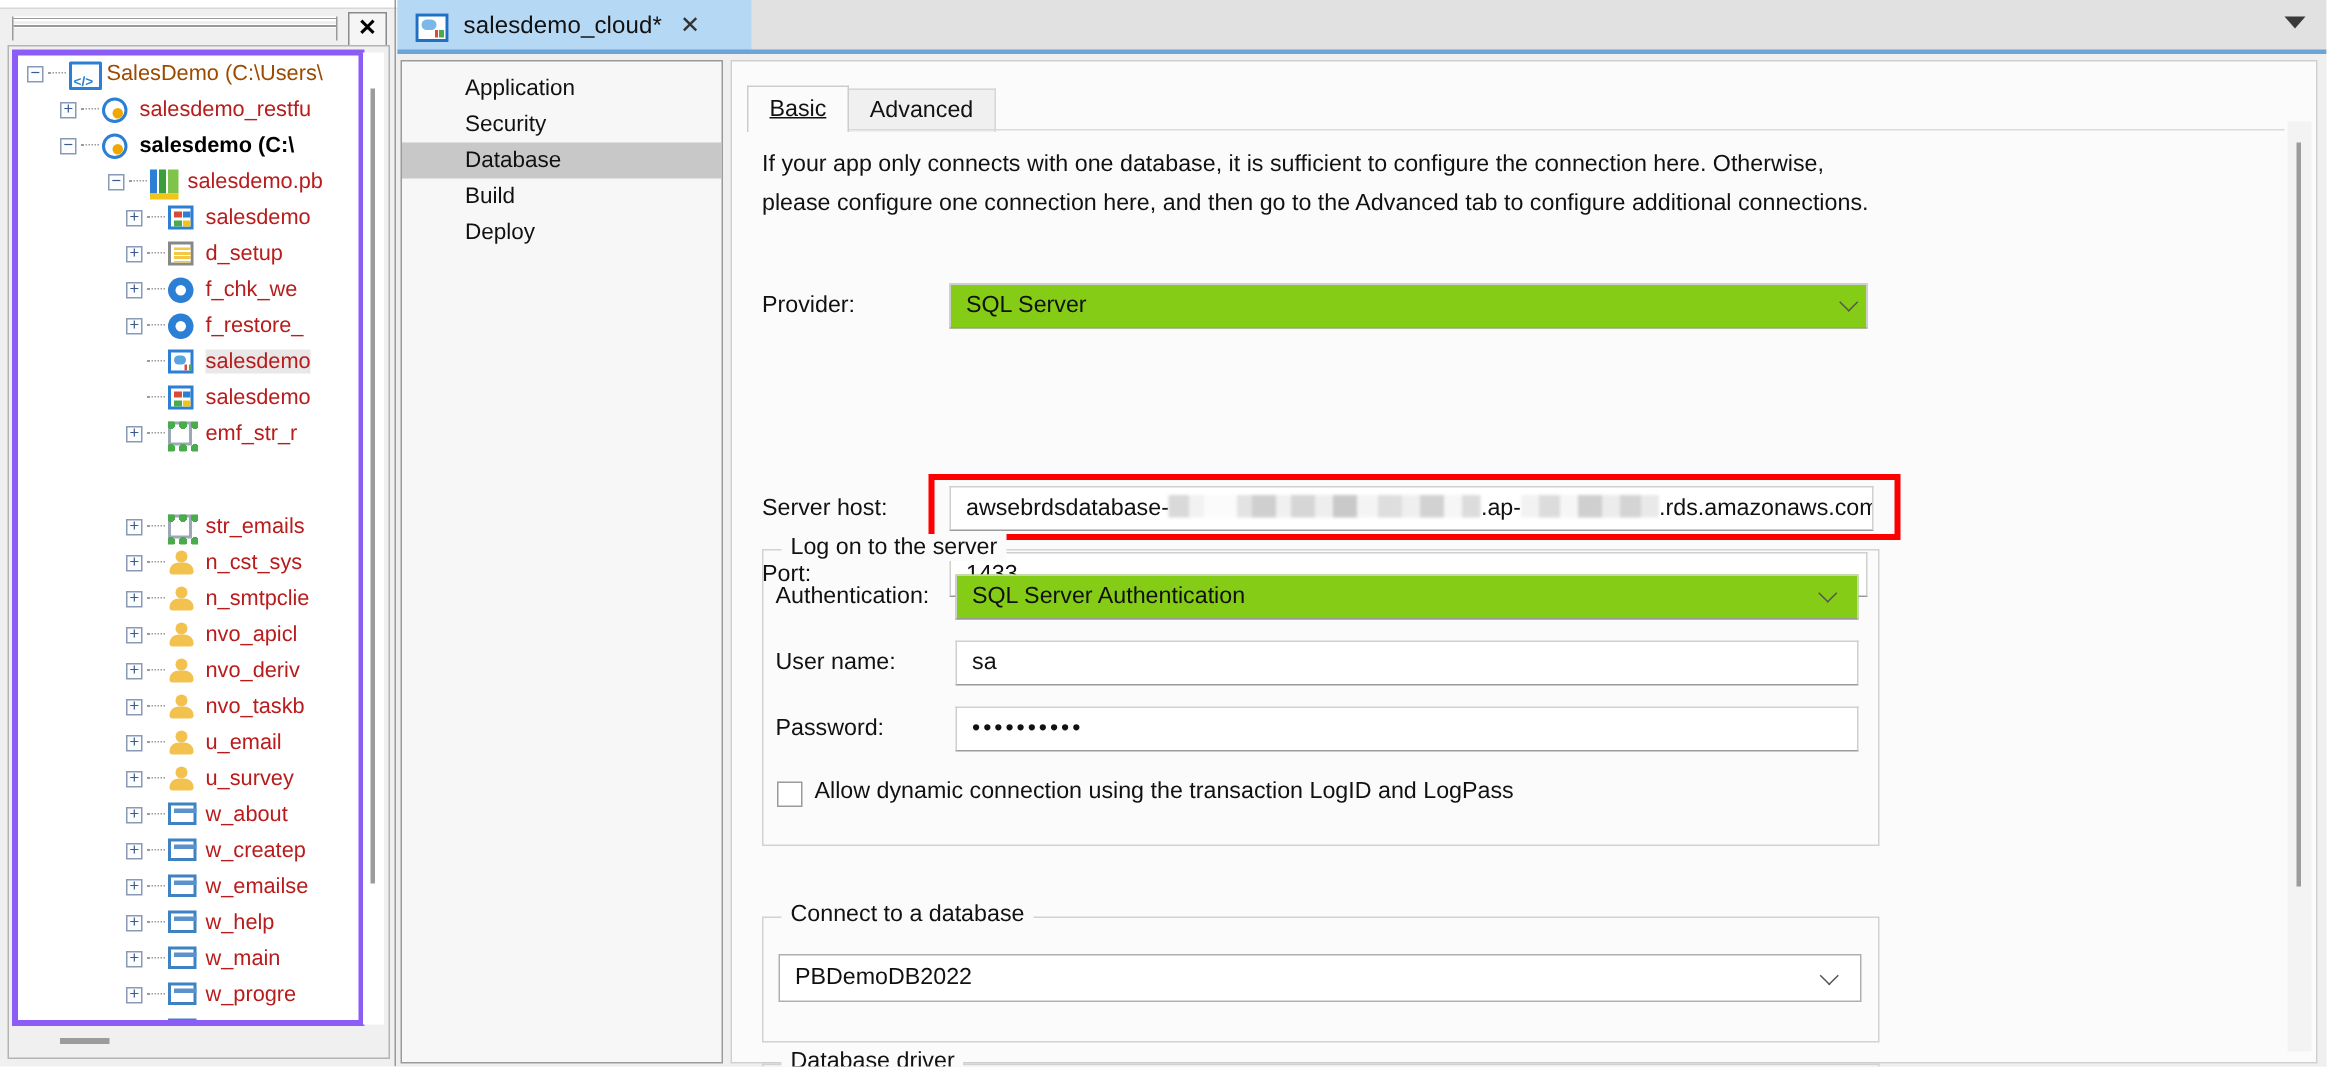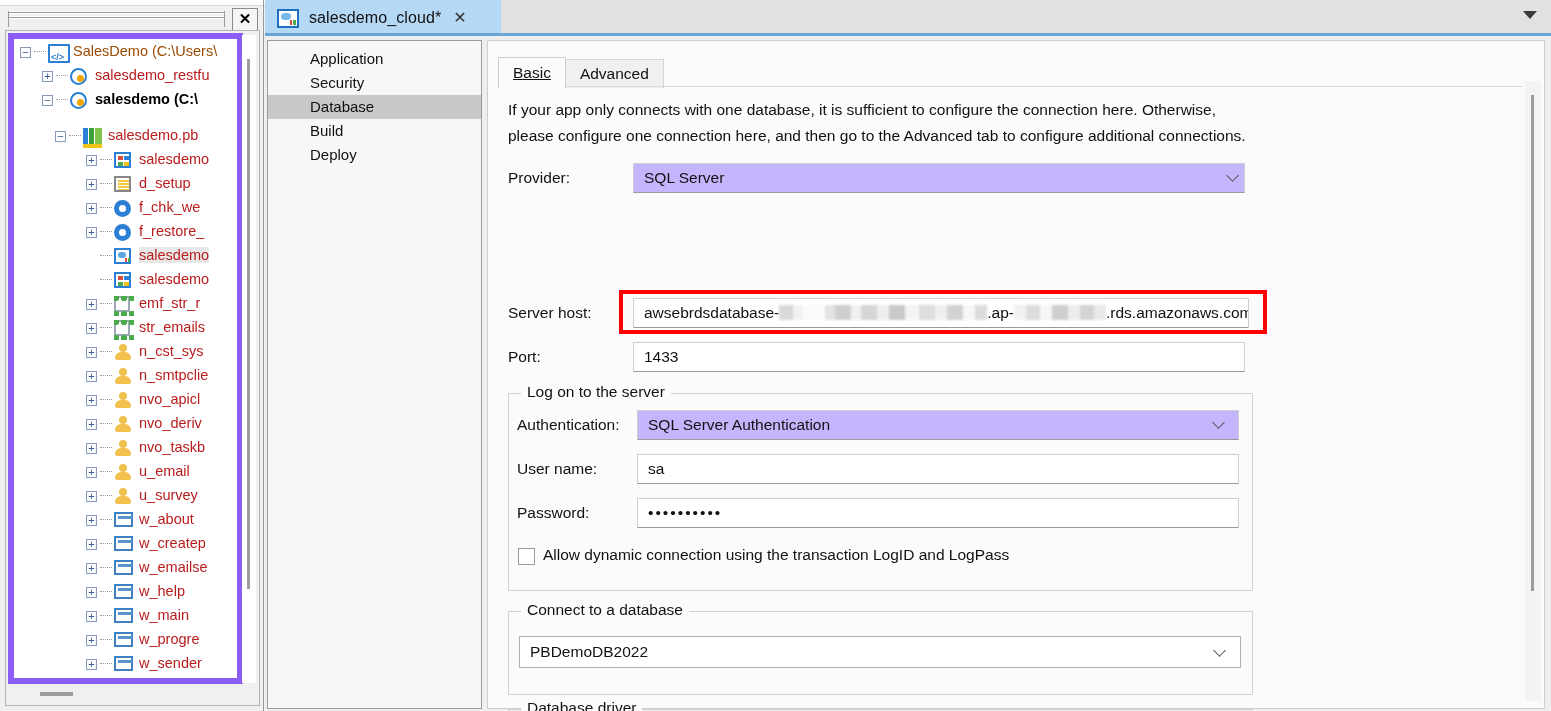--- a/index.html
+++ b/index.html
@@ -44,21 +44,21 @@
     font-size:15px;font-weight:bold;line-height:20px;text-align:center;
     color:#000;cursor:pointer;font-family:"Liberation Sans",sans-serif;
   }
   .tree-outer{
     position:absolute;left:5px;top:30px;width:255px;height:676px;
     background:#f0f0f0;border:1px solid #b4b4b4;box-sizing:border-box;
   }
   .tree-inner{
     position:absolute;left:2px;top:2px;width:235px;height:651px;
     background:#ffffff;overflow:hidden;
-    border:6px solid #8b5cf6;box-sizing:border-box;
+    border:4px solid #8b5cf6;box-sizing:border-box;
   }
   .tree-scroll-v{
     position:absolute;right:3px;top:4px;width:14px;height:648px;
     background:#ffffff;
   }
   .tree-scroll-v i{
     position:absolute;left:5px;top:24px;width:3px;height:530px;
     background:#9c9c9c;display:block;
   }
   .tree-scroll-h{
@@ -155,29 +155,29 @@
   .ptabs{position:absolute;left:10px;top:16px;height:29px;}
   .ptab{
     display:inline-block;height:29px;line-height:28px;padding:0 14px;font-size:15.5px;color:#111;
     border:1px solid #d6d6d6;border-bottom:none;background:#f0f0f0;margin-right:-1px;cursor:pointer;
     box-sizing:border-box;vertical-align:bottom;
   }
   .ptab.active{background:#fbfbfb;border-color:#cdcdcd;height:31px;line-height:30px;position:relative;z-index:3;text-decoration:underline;}
   .ptabline{position:absolute;left:10px;top:45px;width:1025px;height:1px;background:#dadada;}
 
   .intro{position:absolute;left:20px;top:56px;width:1000px;font-size:15.5px;color:#111;line-height:26px;}
-  .row{position:relative;height:44px;}
+  .row{position:relative;height:44px;margin-top:26px;}
   .lab{position:absolute;left:20px;top:8px;font-size:15.5px;color:#111;white-space:nowrap;}
   .ctl{
     position:absolute;left:145px;width:612px;height:30px;top:2px;
     border:1px solid #cfcfcf;background:#fcfcfc;box-sizing:border-box;
     font-size:15.5px;color:#111;padding:0 10px;line-height:28px;
     border-bottom-color:#9a9a9a;
   }
-  .ctl.combo{background:#c4b5fd;}
+  .ctl.combo{background:#84cc16;}
   .caret{
     position:absolute;right:12px;top:11px;width:0;height:0;
     border-left:6px solid transparent;border-right:6px solid transparent;border-top:7px solid #6e6e6e;
   }
   .caret.thin{border:none;width:11px;height:11px;top:8px;}
   .caret.thin:after{content:"";position:absolute;left:0;top:0;width:8px;height:8px;
     border-left:1.6px solid #555;border-bottom:1.6px solid #555;transform:rotate(-45deg);}
 
   .group{
     position:absolute;border:1px solid #d2d2d2;box-sizing:border-box;background:transparent;
@@ -221,29 +221,29 @@
     <div class="dock-caption">
       <div class="gripper"></div>
       <div class="dock-close">✕</div>
     </div>
 
     <div class="tree-outer">
       <div class="tree-inner" id="tree">
           <div class="trow root-lbl" style="padding-left: 6px;"><span class="tog">−</span><span class="dots"></span><span class="ico"><span class="ic-app" style="position: absolute; left: 0px; top: 0px;"></span></span><span class="lbl">SalesDemo (C:\Users\</span></div>
           <div class="trow" style="padding-left: 28px;"><span class="tog">+</span><span class="dots"></span><span class="ico"><span class="ic-target" style="position: absolute; left: 0px; top: 0px;"></span></span><span class="lbl">salesdemo_restfu</span></div>
           <div class="trow bold" style="padding-left: 28px;"><span class="tog">−</span><span class="dots"></span><span class="ico"><span class="ic-target" style="position: absolute; left: 0px; top: 0px;"></span></span><span class="lbl">salesdemo (C:\</span></div>
-          <div class="trow" style="padding-left: 41px; margin-top: 12px;"><span class="tog">−</span><span class="dots"></span><span class="ico"><span class="ic-lib" style="position: absolute; left: 0px; top: 0px;"></span></span><span class="lbl">salesdemo.pb</span></div>
+          <div class="trow" style="padding-left: 60px;"><span class="tog">−</span><span class="dots"></span><span class="ico"><span class="ic-lib" style="position: absolute; left: 0px; top: 0px;"></span></span><span class="lbl">salesdemo.pb</span></div>
           <div class="trow" style="padding-left: 72px;"><span class="tog">+</span><span class="dots"></span><span class="ico"><span class="ic-grid" style="position: absolute; left: 0px; top: 0px;"></span></span><span class="lbl">salesdemo</span></div>
           <div class="trow" style="padding-left: 72px;"><span class="tog">+</span><span class="dots"></span><span class="ico"><span class="ic-dw" style="position: absolute; left: 0px; top: 0px;"></span></span><span class="lbl">d_setup</span></div>
           <div class="trow" style="padding-left: 72px;"><span class="tog">+</span><span class="dots"></span><span class="ico"><span class="ic-func" style="position: absolute; left: 0px; top: 0px;"></span></span><span class="lbl">f_chk_we</span></div>
           <div class="trow" style="padding-left: 72px;"><span class="tog">+</span><span class="dots"></span><span class="ico"><span class="ic-func" style="position: absolute; left: 0px; top: 0px;"></span></span><span class="lbl">f_restore_</span></div>
           <div class="trow sel" style="padding-left: 72px;"><span class="tog empty"></span><span class="dots"></span><span class="ico"><span class="ic-cloud" style="position: absolute; left: 0px; top: 0px;"></span></span><span class="lbl">salesdemo</span></div>
           <div class="trow" style="padding-left: 72px;"><span class="tog empty"></span><span class="dots"></span><span class="ico"><span class="ic-grid" style="position: absolute; left: 0px; top: 0px;"></span></span><span class="lbl">salesdemo</span></div>
           <div class="trow" style="padding-left: 72px;"><span class="tog">+</span><span class="dots"></span><span class="ico"><span class="ic-struct" style="position: absolute; left: 0px; top: 0px;"></span></span><span class="lbl">emf_str_r</span></div>
-          <div class="trow" style="padding-left: 72px;"><span class="tog">+</span><span class="dots"></span><span class="ico"><span class="ic-struct" style="position: absolute; left: 0px; top: 0px;"></span></span><span class="lbl">str_emails</span></div>
+          <div class="trow" style="padding-left: 72px; margin-top: 38px;"><span class="tog">+</span><span class="dots"></span><span class="ico"><span class="ic-struct" style="position: absolute; left: 0px; top: 0px;"></span></span><span class="lbl">str_emails</span></div>
           <div class="trow" style="padding-left: 72px;"><span class="tog">+</span><span class="dots"></span><span class="ico"><span class="ic-user" style="position: absolute; left: 0px; top: 0px;"></span></span><span class="lbl">n_cst_sys</span></div>
           <div class="trow" style="padding-left: 72px;"><span class="tog">+</span><span class="dots"></span><span class="ico"><span class="ic-user" style="position: absolute; left: 0px; top: 0px;"></span></span><span class="lbl">n_smtpclie</span></div>
           <div class="trow" style="padding-left: 72px;"><span class="tog">+</span><span class="dots"></span><span class="ico"><span class="ic-user" style="position: absolute; left: 0px; top: 0px;"></span></span><span class="lbl">nvo_apicl</span></div>
           <div class="trow" style="padding-left: 72px;"><span class="tog">+</span><span class="dots"></span><span class="ico"><span class="ic-user" style="position: absolute; left: 0px; top: 0px;"></span></span><span class="lbl">nvo_deriv</span></div>
           <div class="trow" style="padding-left: 72px;"><span class="tog">+</span><span class="dots"></span><span class="ico"><span class="ic-user" style="position: absolute; left: 0px; top: 0px;"></span></span><span class="lbl">nvo_taskb</span></div>
           <div class="trow" style="padding-left: 72px;"><span class="tog">+</span><span class="dots"></span><span class="ico"><span class="ic-user" style="position: absolute; left: 0px; top: 0px;"></span></span><span class="lbl">u_email</span></div>
           <div class="trow" style="padding-left: 72px;"><span class="tog">+</span><span class="dots"></span><span class="ico"><span class="ic-user" style="position: absolute; left: 0px; top: 0px;"></span></span><span class="lbl">u_survey</span></div>
           <div class="trow" style="padding-left: 72px;"><span class="tog">+</span><span class="dots"></span><span class="ico"><span class="ic-win" style="position: absolute; left: 0px; top: 0px;"></span></span><span class="lbl">w_about</span></div>
           <div class="trow" style="padding-left: 72px;"><span class="tog">+</span><span class="dots"></span><span class="ico"><span class="ic-win" style="position: absolute; left: 0px; top: 0px;"></span></span><span class="lbl">w_createp</span></div>
           <div class="trow" style="padding-left: 72px;"><span class="tog">+</span><span class="dots"></span><span class="ico"><span class="ic-win" style="position: absolute; left: 0px; top: 0px;"></span></span><span class="lbl">w_emailse</span></div>
@@ -307,21 +307,21 @@
             <span>awsebrdsdatabase-</span><span class="redact b1"></span><span>.ap-</span><span class="redact b2"></span><span>.rds.amazonaws.com</span>
           </div>
           <div class="redbox" style="left:131px;top:-6px;width:648px;height:44px;"></div>
         </div>
 
         <div class="row" style="position:absolute;left:0;top:299px;width:1058px;">
           <div class="lab">Port:</div>
           <div class="ctl" style="background:#ffffff;">1433</div>
         </div>
 
-        <div class="group" style="left:20px;top:352px;width:745px;height:198px;">
+        <div class="group" style="left:20px;top:325px;width:745px;height:198px;">
           <div class="gtitle">Log on to the server</div>
 
           <div class="lab" style="left:8px;top:22px;">Authentication:</div>
           <div class="ctl combo" style="left:128px;top:16px;width:602px;">SQL Server Authentication</div>
           <div class="caret thin" style="position:absolute;left:705px;top:24px;"></div>
 
           <div class="lab" style="left:8px;top:66px;">User name:</div>
           <div class="ctl" style="left:128px;top:60px;width:602px;background:#ffffff;">sa</div>
 
           <div class="lab" style="left:8px;top:110px;">Password:</div>

